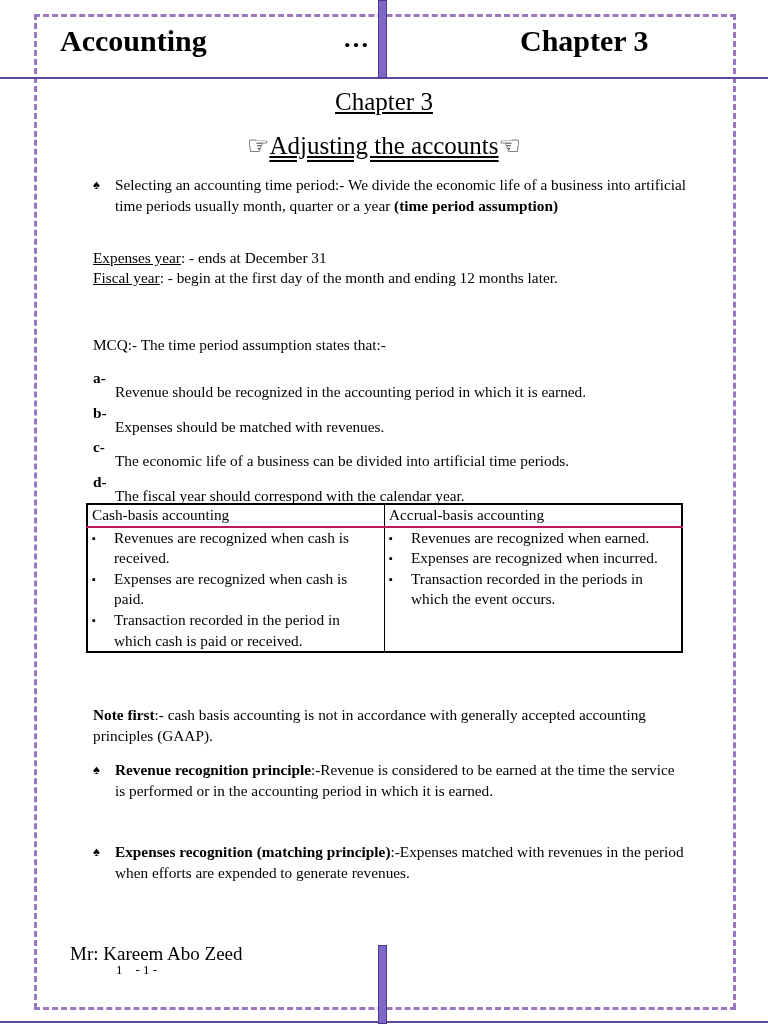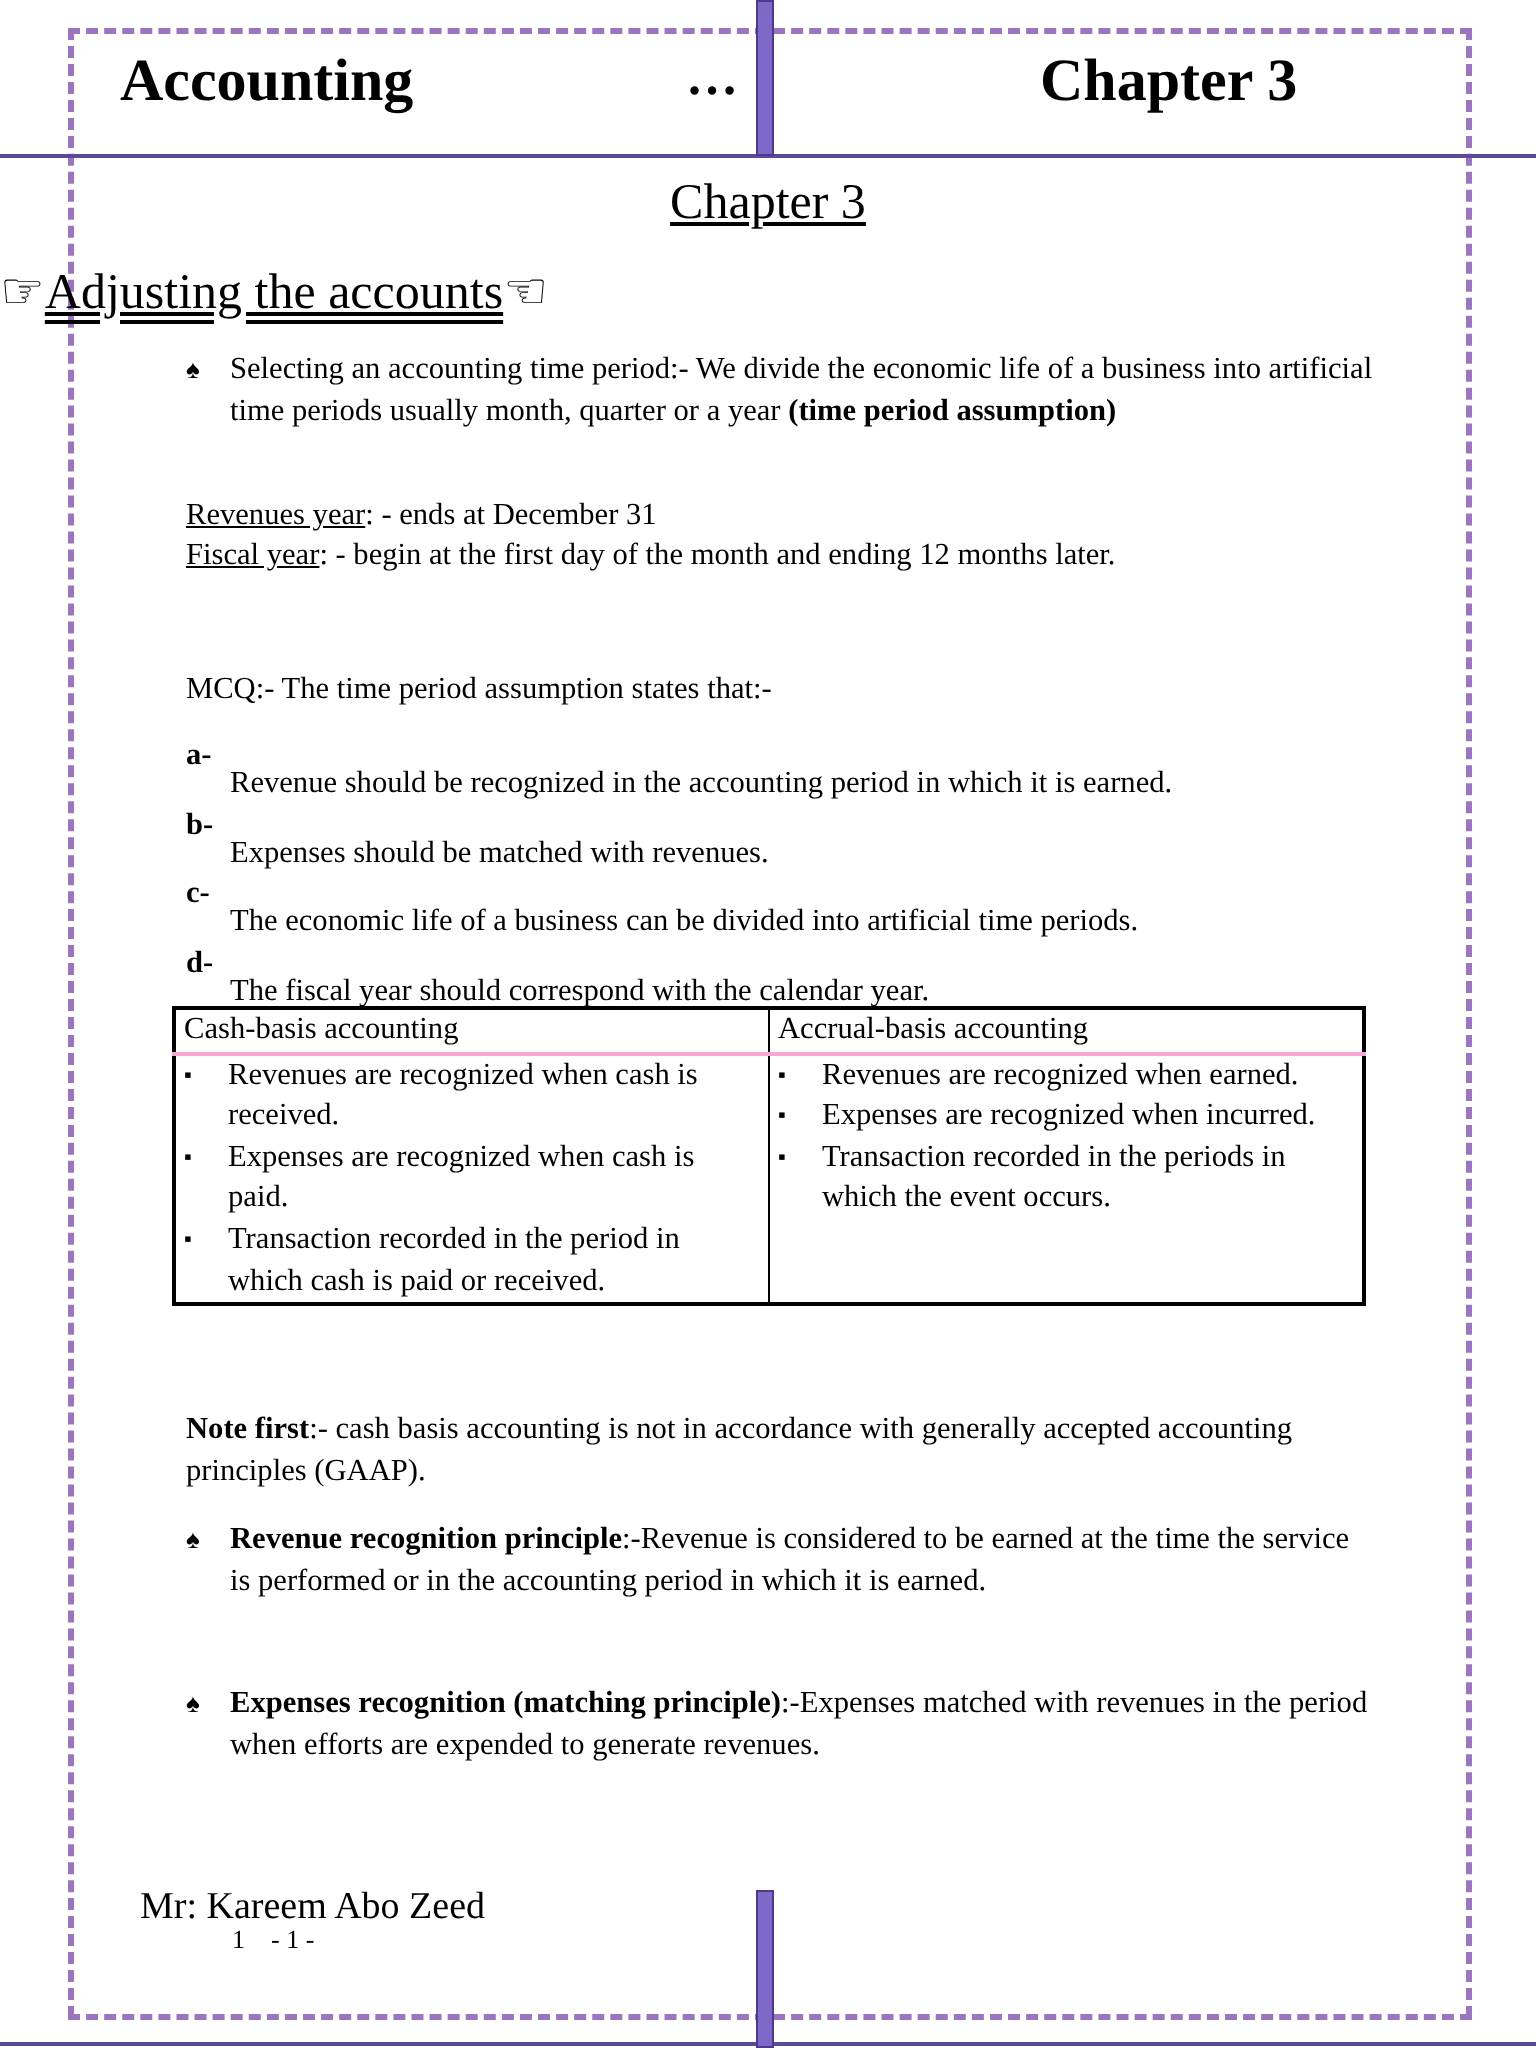--- a/index.html
+++ b/index.html
@@ -46,21 +46,21 @@
   .hdr-right {
     position: absolute; left: 520px; top: 24px;
     font-family: "Liberation Serif", serif; font-weight: bold; font-size: 30px;
   }
 
   .title1 {
     position: absolute; left: 0; width: 768px; top: 88px; text-align: center;
     font-family: "Liberation Serif", serif; font-size: 25px; text-decoration: underline;
   }
   .title2 {
-    position: absolute; left: 0; width: 768px; top: 131px; text-align: left;
+    position: absolute; left: 0; width: 768px; top: 131px; text-align: center;
     font-family: "Liberation Serif", serif; font-size: 25px;
   }
   .title2 .t { text-decoration: underline double; }
 
   .content {
     position: absolute; left: 93px; width: 595px; font-size: 15.3px; line-height: 20.6px;
     font-family: "Liberation Serif", serif;
   }
   .b { font-weight: bold; }
   .u { text-decoration: underline; }
@@ -75,21 +75,21 @@
 
   table.cmp {
     position: absolute; left: 86px; top: 503px; width: 597px;
     border-collapse: collapse; font-family: "Liberation Serif", serif; font-size: 15.3px; line-height: 20.6px;
     border: 2px solid #000;
   }
   table.cmp th, table.cmp td {
     border: 1.5px solid #000; vertical-align: top; text-align: left; padding: 0 4px;
     font-weight: normal; width: 50%;
   }
-  table.cmp th { border-bottom: 2px solid #f9a8d4; }
+  table.cmp th { border-bottom: 2px solid #be185d; }
   table.cmp ul { list-style: none; margin: 0; padding: 0; }
   table.cmp li { display: flex; }
   table.cmp li .sq { width: 22px; flex: none; font-size: 11px; }
 
   .footer-name {
     position: absolute; left: 70px; top: 943px;
     font-family: "Liberation Serif", serif; font-size: 19px;
   }
   .footer-page {
     position: absolute; left: 116px; top: 962px;
@@ -121,21 +121,21 @@
   <div class="bullet-para">
     <span class="mk">♠</span>
     <span class="tx">
       <span>Selecting an accounting time period:- We divide the economic life of a business into artificial time periods usually month, quarter or a year</span>
       <span class="b">(time period assumption)</span>
     </span>
   </div>
 </div>
 
 <div class="content" style="top:248px;">
-  <span class="u">Revenues year</span><span>: - ends at December 31</span>
+  <span class="u">Expenses year</span><span>: - ends at December 31</span>
 </div>
 
 <div class="content" style="top:268px;">
   <span class="u">Fiscal year</span><span>: - begin at the first day of the month and ending 12 months later.</span>
 </div>
 
 <div class="content" style="top:335px;">MCQ:- The time period assumption states that:-</div>
 
 <div class="content" style="top:368px;">
   <div class="mcq-item">

